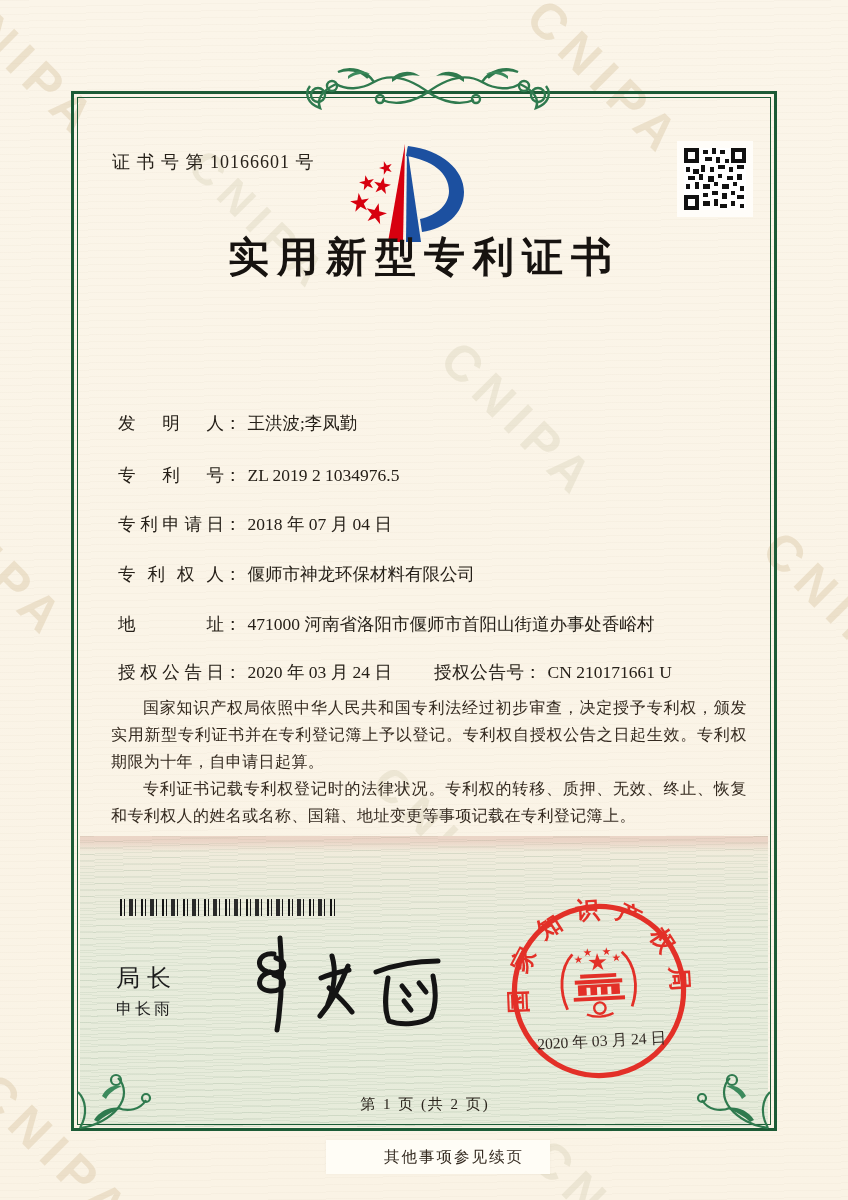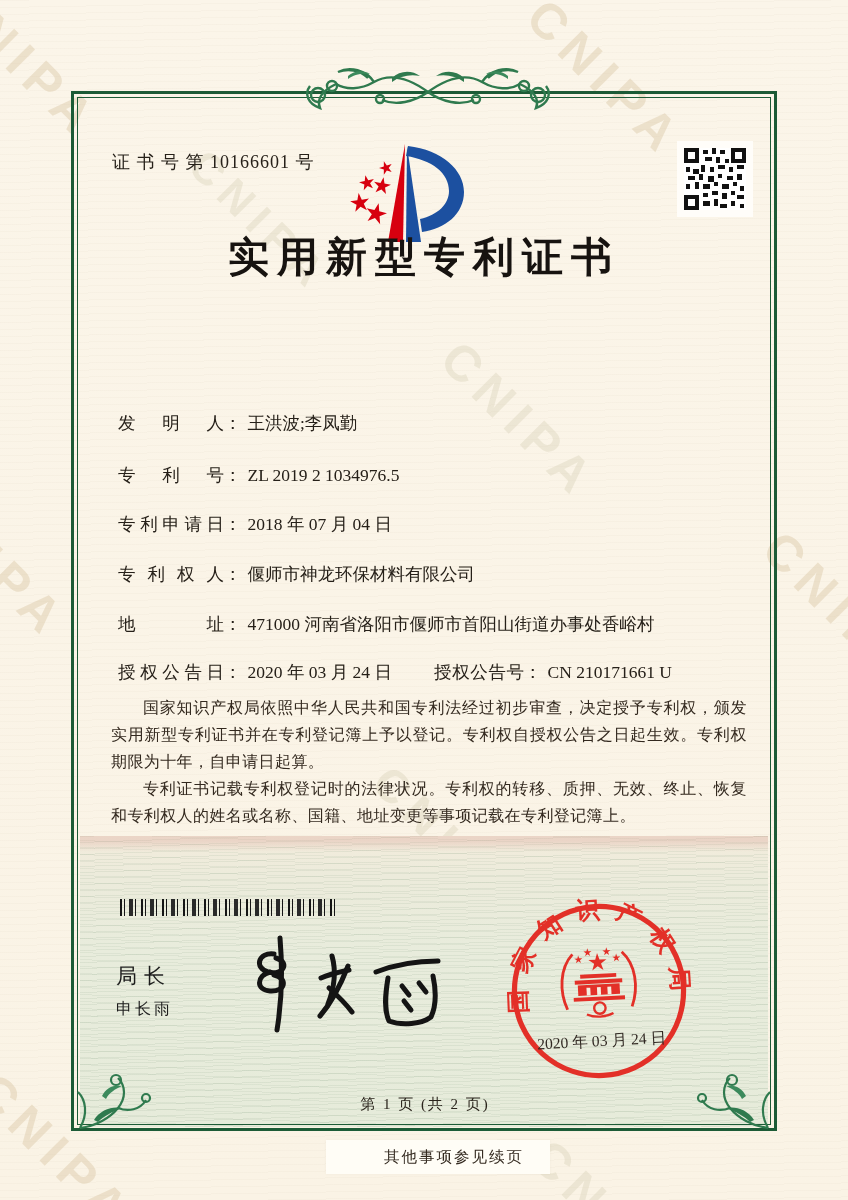--- a/index.html
+++ b/index.html
@@ -38,21 +38,21 @@
   .grant-no-group .f-label{width:90px;}
   .paras{position:absolute;left:111px;top:694px;width:636px;font-size:16px;line-height:27px;
          color:#33291f;letter-spacing:0.4px;text-align:justify;}
   .paras p{margin:0;text-indent:2em;}
   .barcode{position:absolute;left:120px;top:899px;width:218px;height:17px;
     background:repeating-linear-gradient(90deg,
       #161616 0 2px,rgba(0,0,0,0) 2px 4px,
       #161616 4px 5px,rgba(0,0,0,0) 5px 9px,
       #2a2a2a 9px 13px,rgba(0,0,0,0) 13px 15px,
       #161616 15px 16px,rgba(0,0,0,0) 16px 21px);}
-  .signer-title{position:absolute;left:116px;top:962px;font-size:21px;letter-spacing:7px;color:#1c1c1c;
+  .signer-title{position:absolute;left:116px;top:962px;font-size:24px;letter-spacing:7px;color:#1c1c1c;
                 font-family:"Liberation Sans","DejaVu Sans",sans-serif;}
   .signer-name{position:absolute;left:116px;top:999px;font-size:16px;letter-spacing:3px;color:#1c1c1c;
                font-family:Liberation Serif, serif;}
   .signature{position:absolute;left:228px;top:928px;}
   .seal{position:absolute;left:504px;top:896px;transform:rotate(-3deg);opacity:0.94;
         mix-blend-mode:multiply;}
   .page-footer{position:absolute;left:72px;top:1095px;width:706px;text-align:center;
                font-size:15px;letter-spacing:2px;color:#2a241c;}
   .note-box{position:absolute;left:326px;top:1140px;width:192px;height:34px;background:#fffdf6;
             display:flex;align-items:center;justify-content:center;font-size:15.5px;

